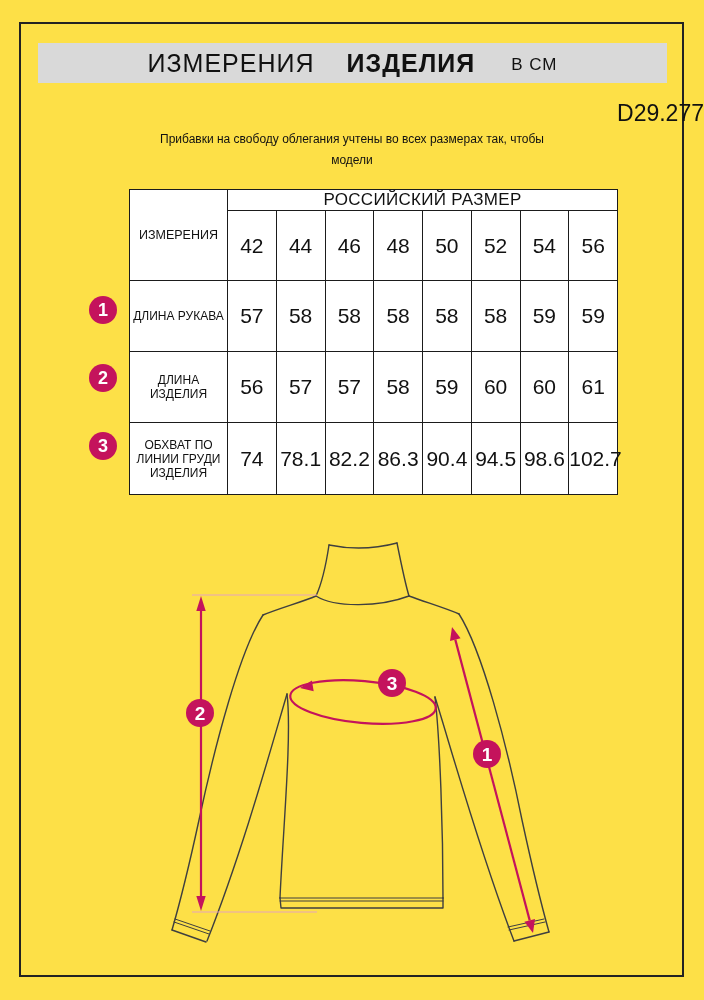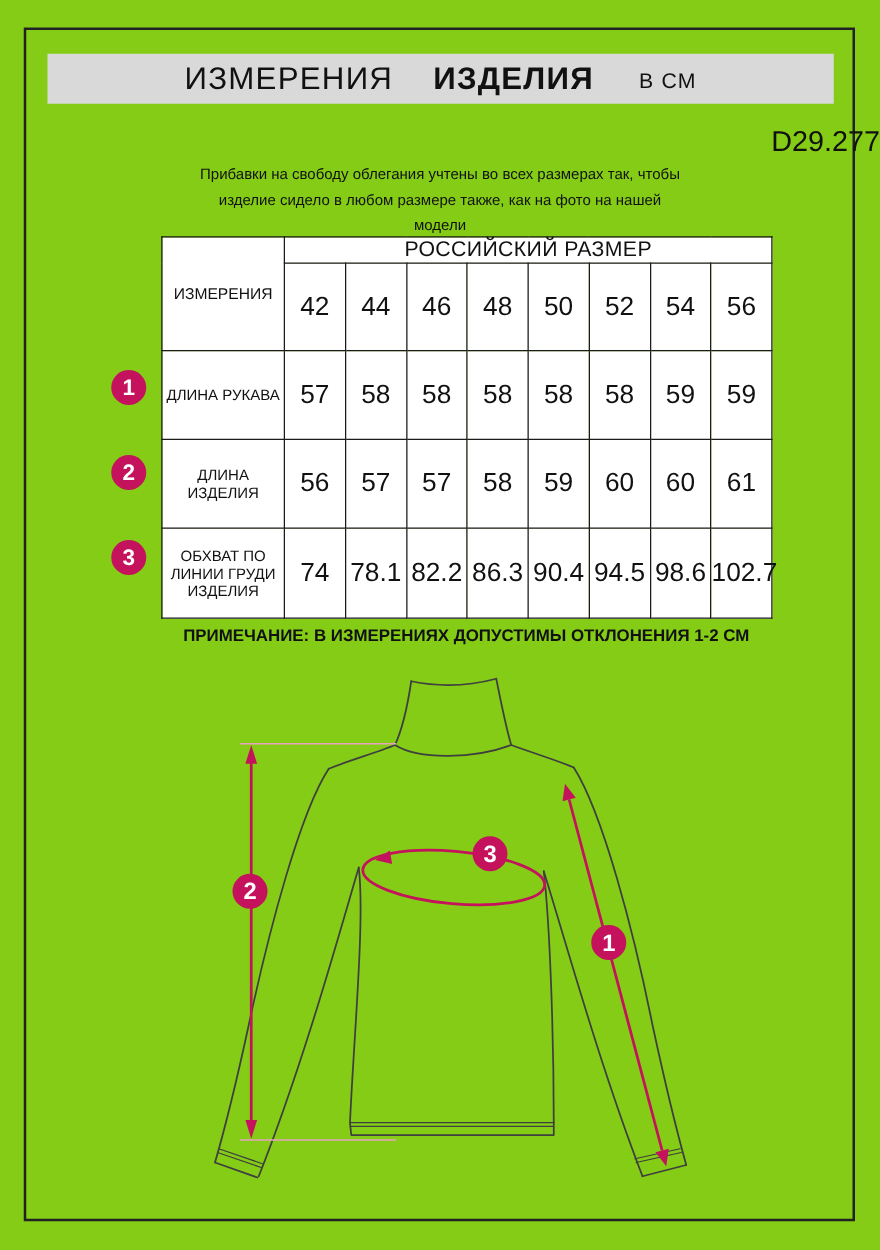--- a/index.html
+++ b/index.html
@@ -1,17 +1,17 @@
 <!DOCTYPE html>
 <html><head>
 <meta charset="utf-8">
 <style>
   html,body{margin:0;padding:0;background:#fff;}
   body{font-family:"Liberation Sans","DejaVu Sans",sans-serif;color:#111;}
-  .stage{position:relative;width:704px;height:1000px;background:#84cc16;overflow:hidden;}
+  .stage{position:relative;width:704px;height:1000px;background:#fde047;overflow:hidden;}
   .frame{position:absolute;left:19px;top:22px;width:661px;height:951px;border:2px solid #222;}
   .titlebar{position:absolute;left:38px;top:43px;width:629px;height:40px;background:#d9d9d9;
     display:flex;align-items:center;justify-content:center;gap:32px;}
   .t-word1{font-size:25px;font-weight:400;letter-spacing:1px;}
   .t-word2{font-size:25px;font-weight:700;letter-spacing:1px;}
   .t-unit{font-size:17px;font-weight:400;letter-spacing:1px;margin-left:4px;padding-top:4px;}
   .article{position:absolute;left:0;top:100px;width:704px;text-align:right;font-size:23px;}
   .desc{position:absolute;left:72px;top:129px;width:560px;text-align:center;font-size:12px;line-height:20.5px;}
   .note{position:absolute;left:129px;top:501px;width:488px;text-align:center;font-size:13.5px;font-weight:700;}
   table.sizes{position:absolute;left:129px;top:189px;border-collapse:collapse;table-layout:fixed;width:488px;}
@@ -37,21 +37,20 @@
   <div class="titlebar">
     <span class="t-word1">ИЗМЕРЕНИЯ</span>
     <span class="t-word2">ИЗДЕЛИЯ</span>
     <span class="t-unit">В СМ</span>
   </div>
 
   <div class="article">D29.277</div>
 
   <div class="desc">
     <div>Прибавки на свободу облегания учтены во всех размерах так, чтобы</div>
-    <div>изделие сидело в любом размере также, как на фото на нашей</div>
     <div>модели</div>
   </div>
 
   <table class="sizes">
     <colgroup>
       <col style="width:98px">
       <col style="width:48.75px">
         <col style="width:48.75px">
         <col style="width:48.75px">
         <col style="width:48.75px">
@@ -117,21 +116,20 @@
       <td class="val">98.6</td>
       <td class="val">102.7</td>
     </tr>
   </tbody>
     </table>
 
   <div class="numcircle" style="left:89px;top:296px;">1</div>
   <div class="numcircle" style="left:89px;top:364px;">2</div>
   <div class="numcircle" style="left:89px;top:432px;">3</div>
 
-  <div class="note">ПРИМЕЧАНИЕ: В ИЗМЕРЕНИЯХ ДОПУСТИМЫ ОТКЛОНЕНИЯ 1-2 СМ</div>
 
   <svg class="diagram-svg" viewBox="0 0 704 1000">
 
     <g stroke="#3f3f3f" stroke-width="1.4" fill="none" stroke-linecap="round" stroke-linejoin="round">
 
       <path d="M 329 545 Q 363 552 397 543"></path>
       <path d="M 329 545 C 326 565 322 583 316 596"></path>
       <path d="M 397 543 C 401 563 405 583 409 596"></path>
       <path d="M 316 596 C 335 608 380 607 409 596"></path>
 

